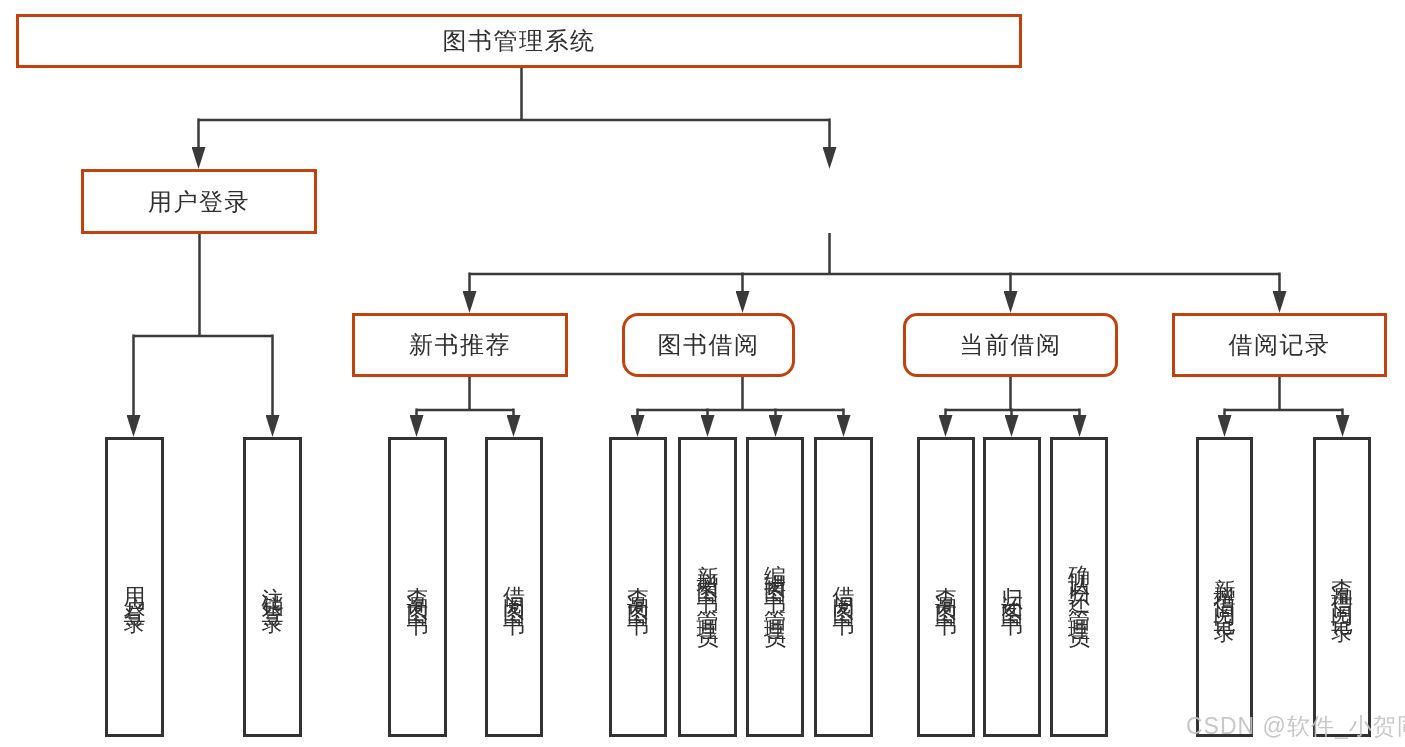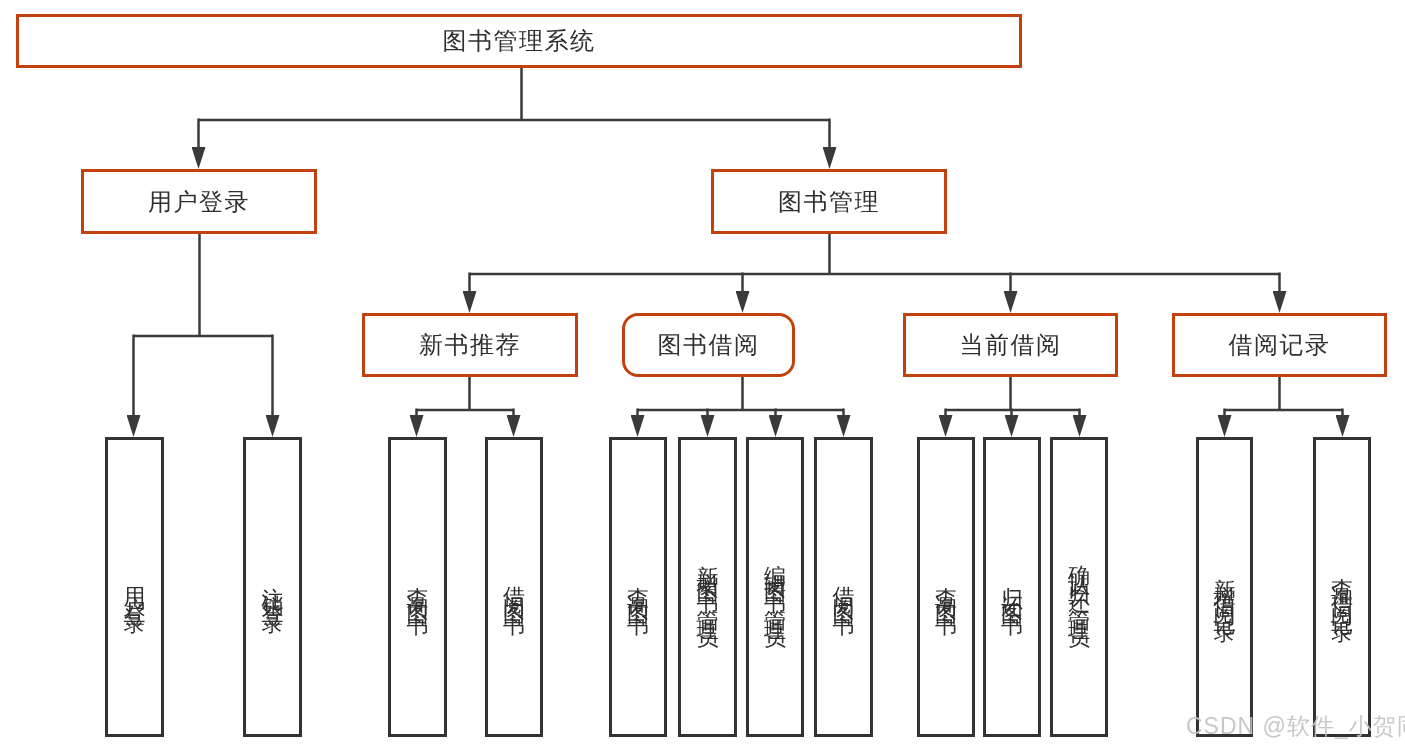--- a/index.html
+++ b/index.html
@@ -76,31 +76,28 @@
     </g>
   </svg>
 
   <div class="node root">
     <span>图书管理系统</span>
   </div>
 
   <div class="node lvl2" style="left:81px;">
     <span>用户登录</span>
   </div>
-  <div class="node lvl2" style="left:711px;">
-    <span>图书管理</span>
-  </div>
 
-  <div class="node lvl3" style="left:362px;">
+  <div class="node lvl3" style="left:352px;">
     <span>新书推荐</span>
   </div>
   <div class="node lvl3" style="left:622px;width:173px;border-radius:16px;">
     <span>图书借阅</span>
   </div>
-  <div class="node lvl3" style="left:903px;width:215px;">
+  <div class="node lvl3" style="left:903px;width:215px;border-radius:14px;">
     <span>当前借阅</span>
   </div>
   <div class="node lvl3" style="left:1172px;width:215px;">
     <span>借阅记录</span>
   </div>
 
   <div class="leaf" style="left:105px;width:59px;">
     <span>用户登录</span>
   </div>
   <div class="leaf" style="left:243px;width:59px;">

